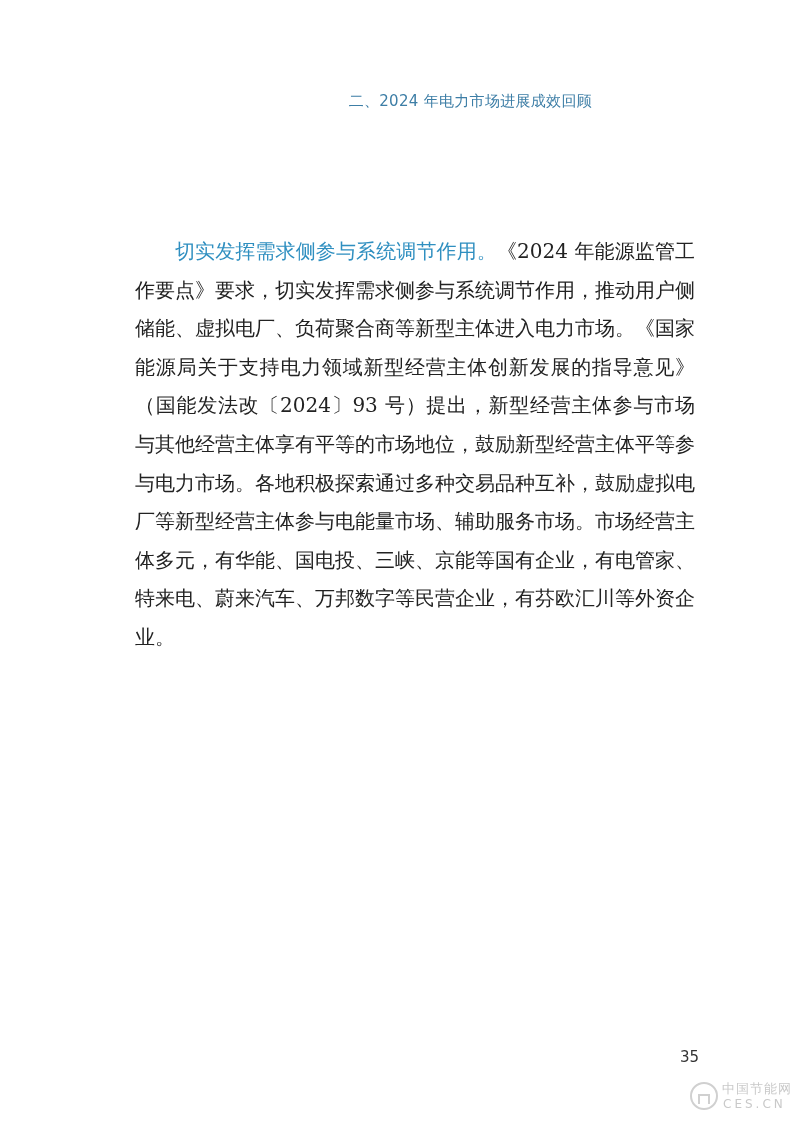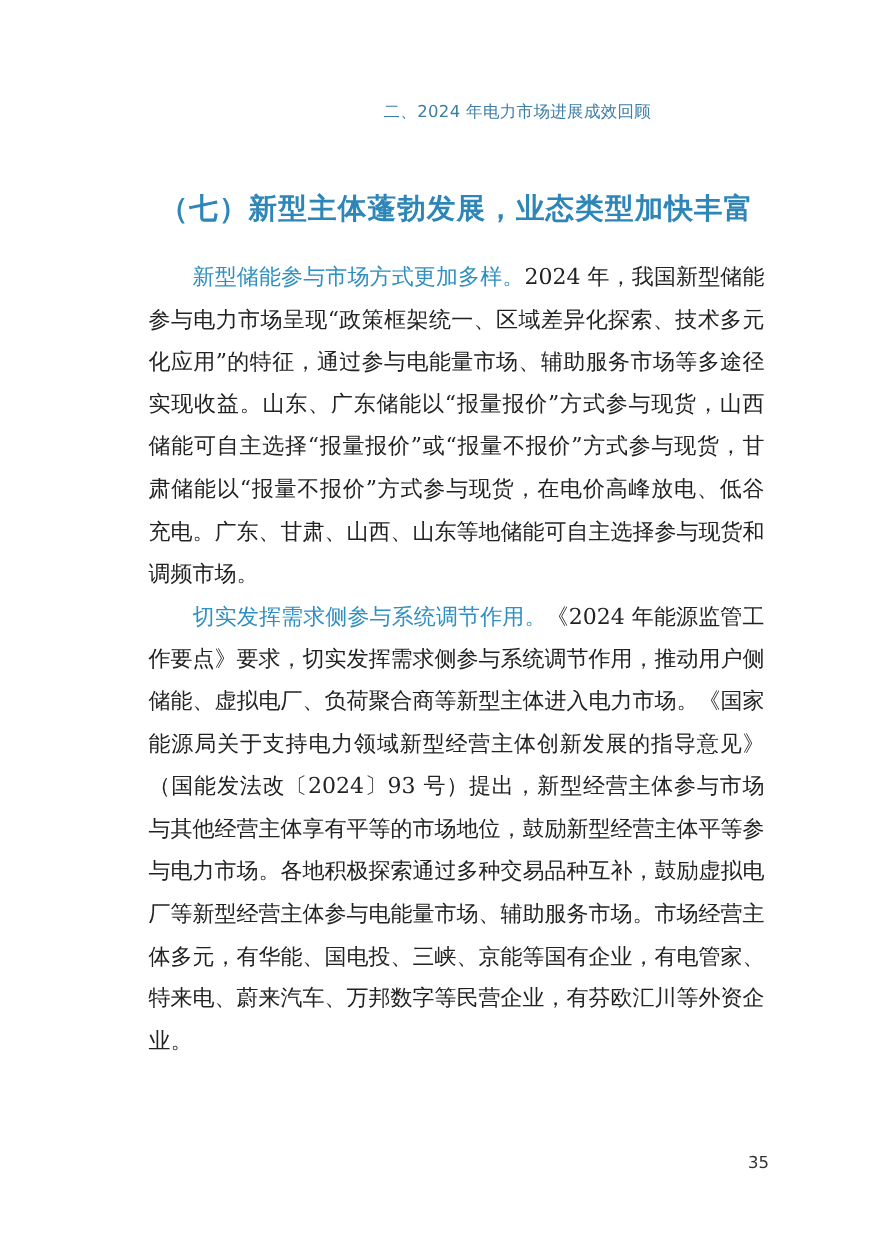--- a/index.html
+++ b/index.html
@@ -43,22 +43,25 @@
     }
     .wm-cn { position: absolute; left: 32px; top: 2px; font-size: 13px; letter-spacing: 1px; }
     .wm-en { position: absolute; left: 33px; top: 19px; font-size: 12px; letter-spacing: 3px; }
   </style>
 </head>
 <body>
 
 <div class="page">
   <div class="running-header">二、2024 年电力市场进展成效回顾</div>
 
-  <div class="section-title">（七）新型主体蓬勃发展，业态类型加快丰富</div>
 
   <div class="body">
-    <p class="para"><span class="lead">新型储能参与市场方式更加多样。</span><span>2024 年，我国新型储能参与电力市场呈现“政策框架统一、区域差异化探索、技术多元化应用”的特征，通过参与电能量市场、辅助服务市场等多途径实现收益。山东、广东储能以“报量报价”方式参与现货，山西储能可自主选择“报量报价”或“报量不报价”方式参与现货，甘肃储能以“报量不报价”方式参与现货，在电价高峰放电、低谷充电。广东、甘肃、山西、山东等地储能可自主选择参与现货和调频市场。</span></p>
     <p class="para"><span class="lead">切实发挥需求侧参与系统调节作用。</span><span>《2024 年能源监管工作要点》要求，切实发挥需求侧参与系统调节作用，推动用户侧储能、虚拟电厂、负荷聚合商等新型主体进入电力市场。《国家能源局关于支持电力领域新型经营主体创新发展的指导意见》（国能发法改〔2024〕93 号）提出，新型经营主体参与市场与其他经营主体享有平等的市场地位，鼓励新型经营主体平等参与电力市场。各地积极探索通过多种交易品种互补，鼓励虚拟电厂等新型经营主体参与电能量市场、辅助服务市场。市场经营主体多元，有华能、国电投、三峡、京能等国有企业，有电管家、特来电、蔚来汽车、万邦数字等民营企业，有芬欧汇川等外资企业。</span></p>
   </div>
 
   <div class="page-number">35</div>
 
+  <div class="watermark">
+    <span class="wm-logo"></span>
+    <span class="wm-cn">中国节能网</span>
+    <span class="wm-en">CES.CN</span>
+  </div>
 </div>
 
 </body></html>

